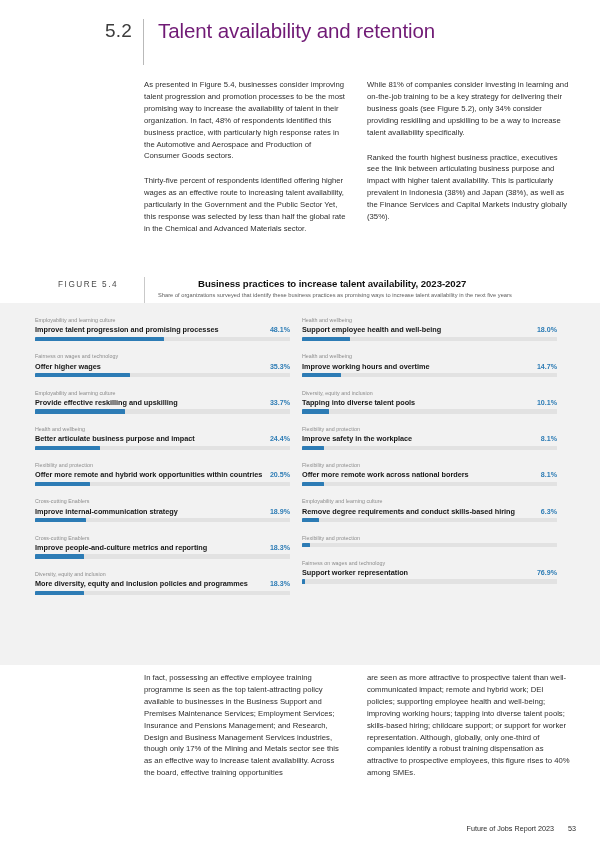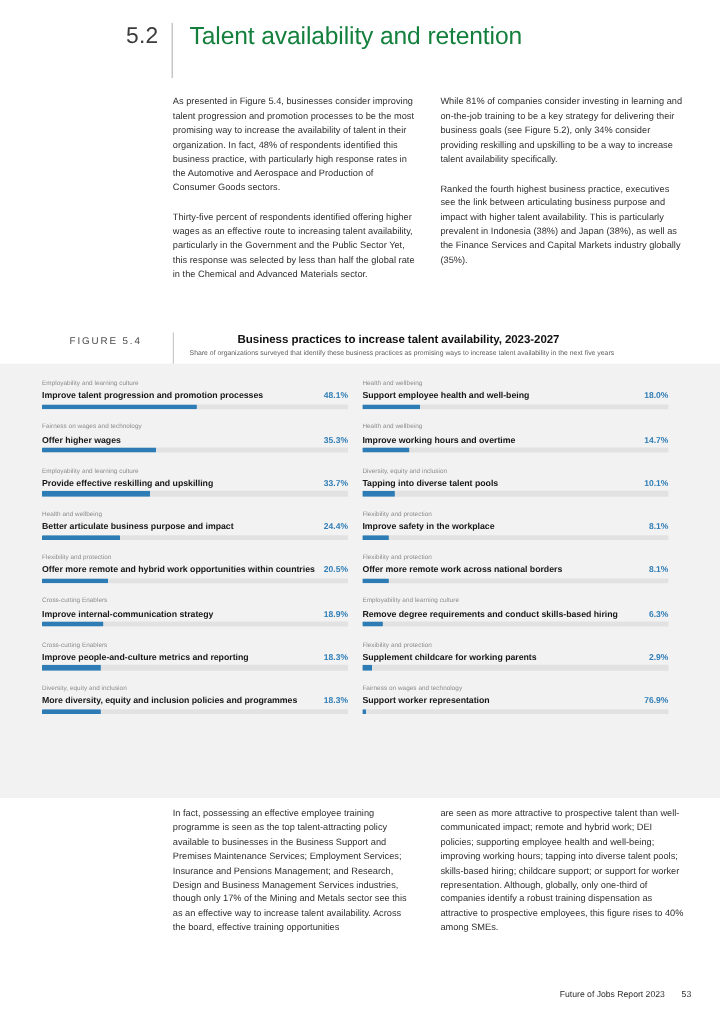--- a/index.html
+++ b/index.html
@@ -33,21 +33,21 @@
   .section-rule {
     width: 1px;
     background: #b9b9b9;
     align-self: stretch;
     margin: 1px 14px 0 0;
     height: 46px;
   }
   .section-title {
     font-size: 20.5px;
     font-weight: 400;
-    color: #15803d;
+    color: #701a75;
     letter-spacing: -.1px;
     padding-top: 1px;
   }
 
   
   .body-cols {
     display: flex;
     gap: 20px;
     padding: 17px 25px 0 144px;
   }
@@ -211,21 +211,21 @@
     <div class="figure-sub">Share of organizations surveyed that identify these business practices as promising ways to increase talent availability in the next five years</div>
   </div>
 </div>
 
 <div class="chart-panel">
   <div class="chart-grid">
     <div class="chart-col" id="chart-col-left">
         <div class="bar-item">
           <div class="bar-cat">Employability and learning culture</div>
           <div class="bar-row">
-            <div class="bar-label">Improve talent progression and promotion processes</div>
+            <div class="bar-label">Improve talent progression and promising processes</div>
             <div class="bar-value" style="color: rgb(45, 124, 181);">48.1%</div>
           </div>
           <div class="bar-track" style="background: rgb(226, 226, 226);">
             <div class="bar-fill" style="width: 50.6316%; background: rgb(45, 124, 181);"></div>
           </div>
         </div>
         <div class="bar-item">
           <div class="bar-cat">Fairness on wages and technology</div>
           <div class="bar-row">
             <div class="bar-label">Offer higher wages</div>
@@ -352,24 +352,20 @@
           <div class="bar-row">
             <div class="bar-label">Remove degree requirements and conduct skills-based hiring</div>
             <div class="bar-value" style="color: rgb(45, 124, 181);">6.3%</div>
           </div>
           <div class="bar-track" style="background: rgb(226, 226, 226);">
             <div class="bar-fill" style="width: 6.63158%; background: rgb(45, 124, 181);"></div>
           </div>
         </div>
         <div class="bar-item">
           <div class="bar-cat">Flexibility and protection</div>
-          <div class="bar-row">
-            <div class="bar-label">Supplement childcare for working parents</div>
-            <div class="bar-value" style="color: rgb(45, 124, 181);">2.9%</div>
-          </div>
           <div class="bar-track" style="background: rgb(226, 226, 226);">
             <div class="bar-fill" style="width: 3.05263%; background: rgb(45, 124, 181);"></div>
           </div>
         </div>
         <div class="bar-item">
           <div class="bar-cat">Fairness on wages and technology</div>
           <div class="bar-row">
             <div class="bar-label">Support worker representation</div>
             <div class="bar-value" style="color: rgb(45, 124, 181);">76.9%</div>
           </div>

